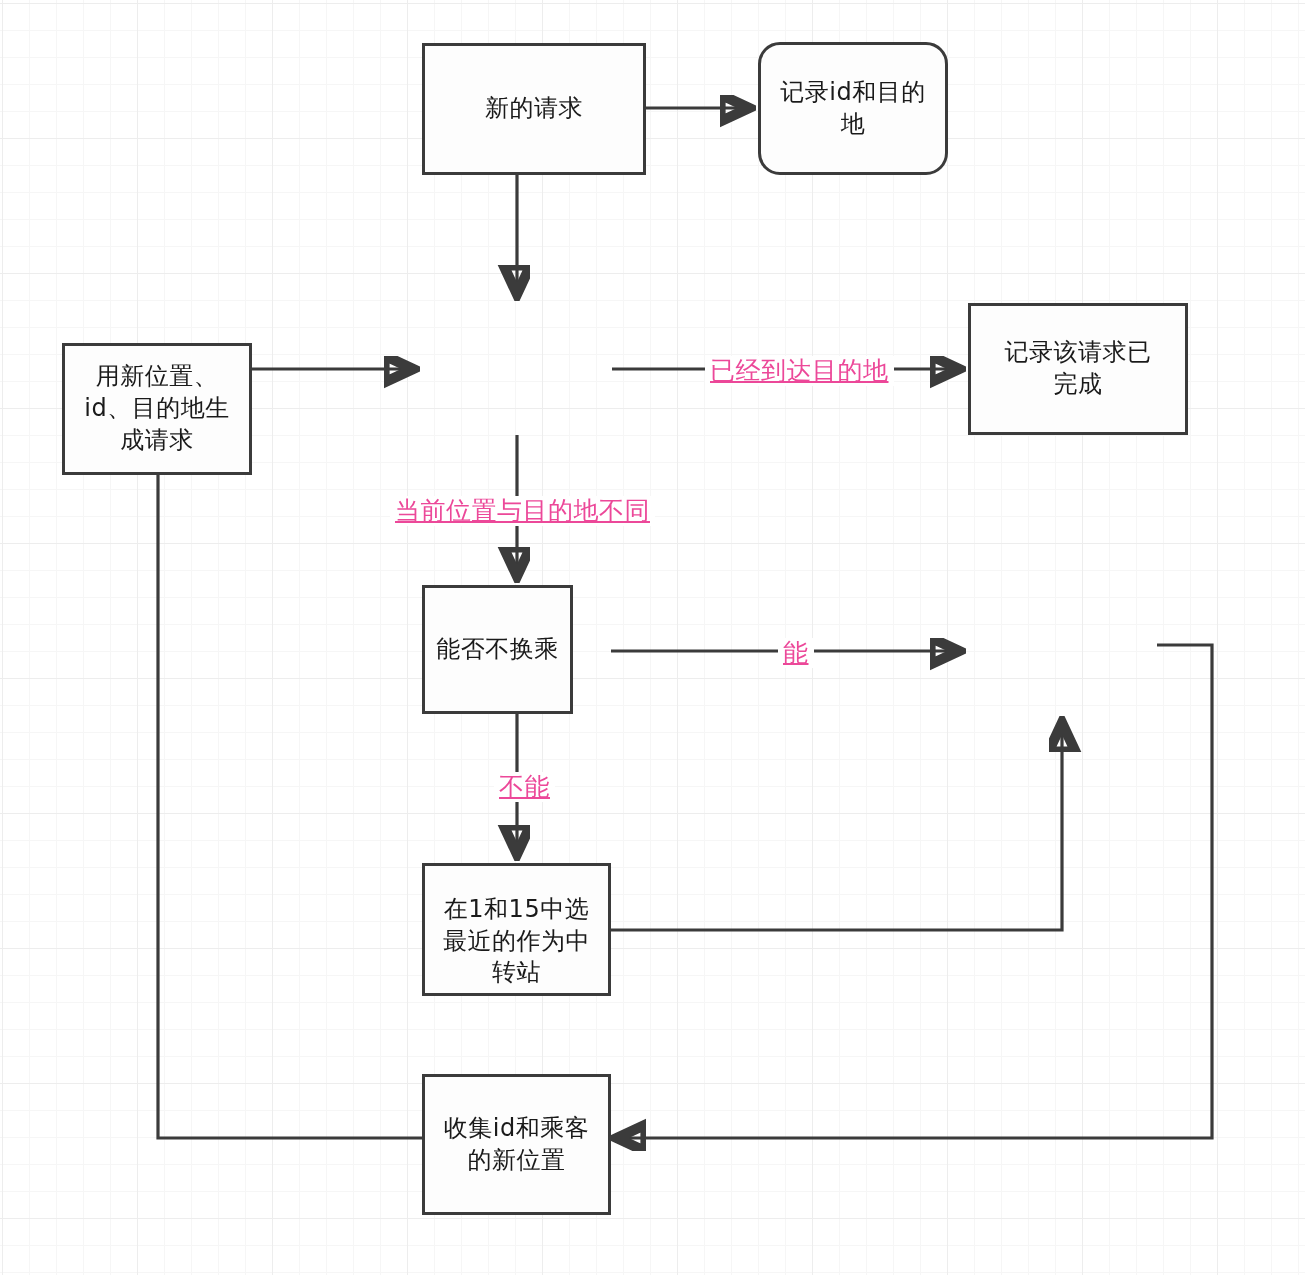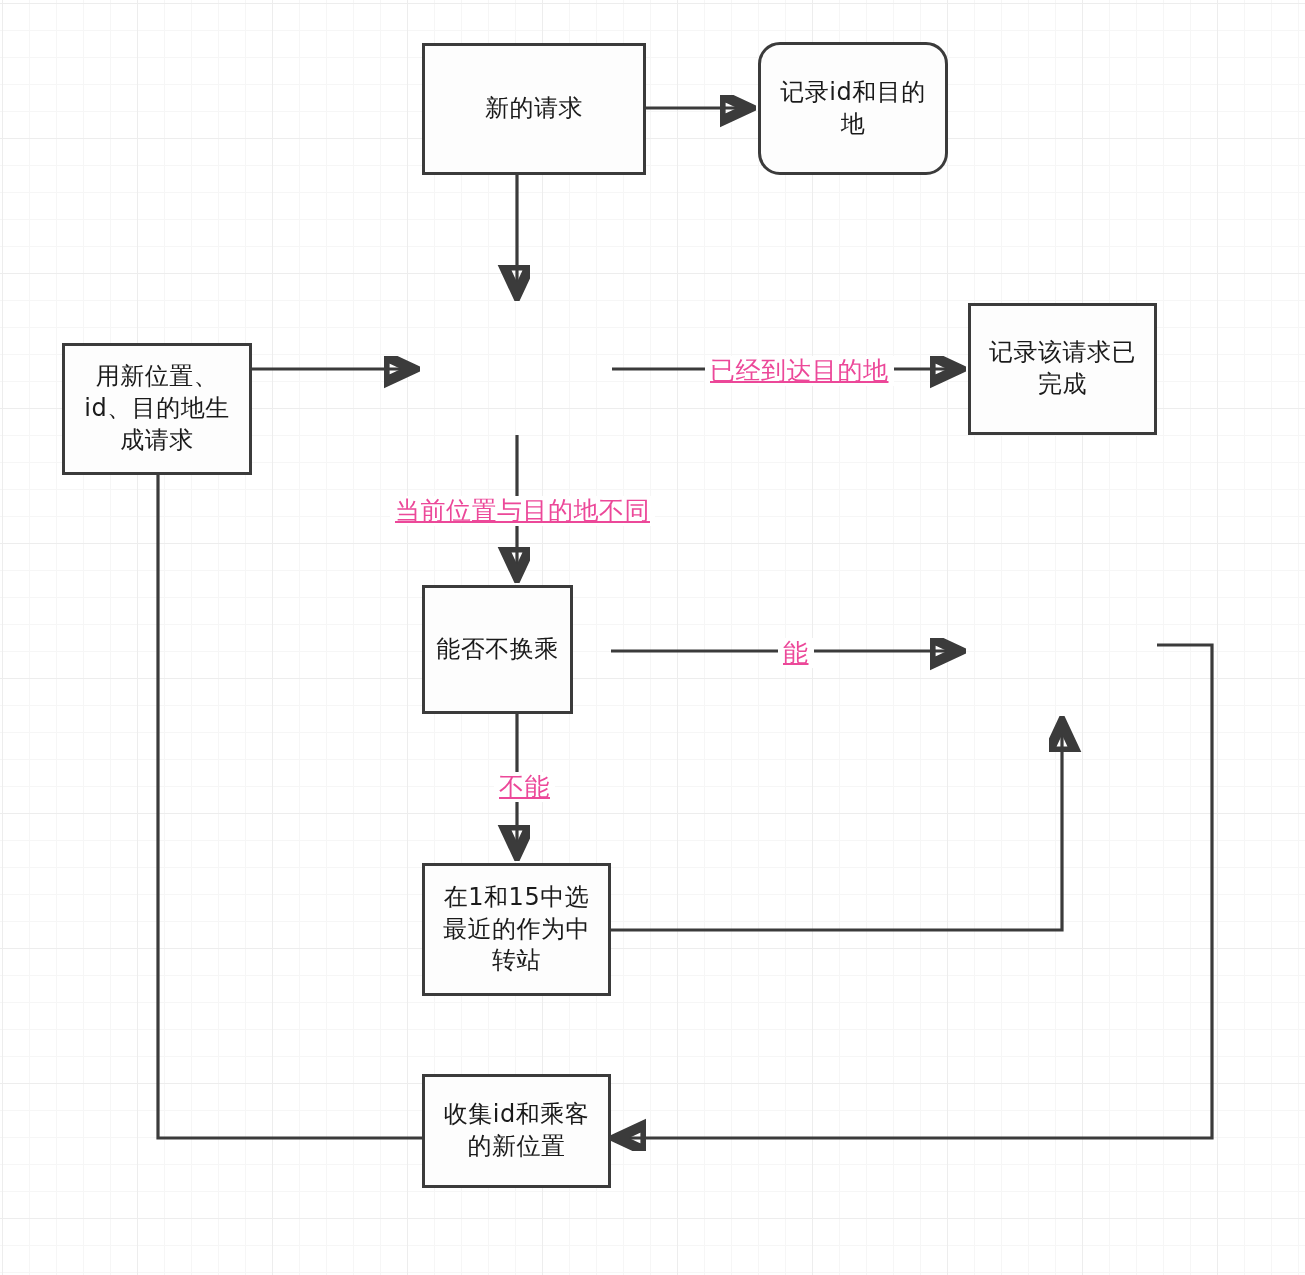--- a/index.html
+++ b/index.html
@@ -111,37 +111,37 @@
 地</span>
   </div>
 
   <div class="node" style="left:62px; top:303px; width:190px; height:132px;margin-top:40px;">
     <span class="label">用新位置、
 id、目的地生
 成请求</span>
   </div>
 
 
-  <div class="node" style="left:968px; top:303px; width:189px; height:132px;">
+  <div class="node" style="left:968px; top:303px; width:220px; height:132px;">
     <span class="label">记录该请求已
 完成</span>
   </div>
 
   <div class="node" style="left:422px; top:585px; width:151px; height:129px;">
     <span class="label">能否不换乘</span>
   </div>
 
 
-  <div class="node" style="left:422px; top:863px; width:189px; height:133px;">
+  <div class="node" style="left:422px; top:863px; width:189px; height:133px;align-items:flex-end;">
     <span class="label">在1和15中选
 最近的作为中
 转站</span>
   </div>
 
-  <div class="node" style="left:422px; top:1074px; width:189px; height:114px;">
+  <div class="node" style="left:422px; top:1074px; width:189px; height:141px;">
     <span class="label">收集id和乘客
 的新位置</span>
   </div>
 
   <div class="edge-label" style="left:705px; top:356px;">已经到达目的地</div>
 
   <div class="edge-label" style="left:390px; top:496px;">当前位置与目的地不同</div>
 
   <div class="edge-label" style="left:778px; top:638px;">能</div>
 

